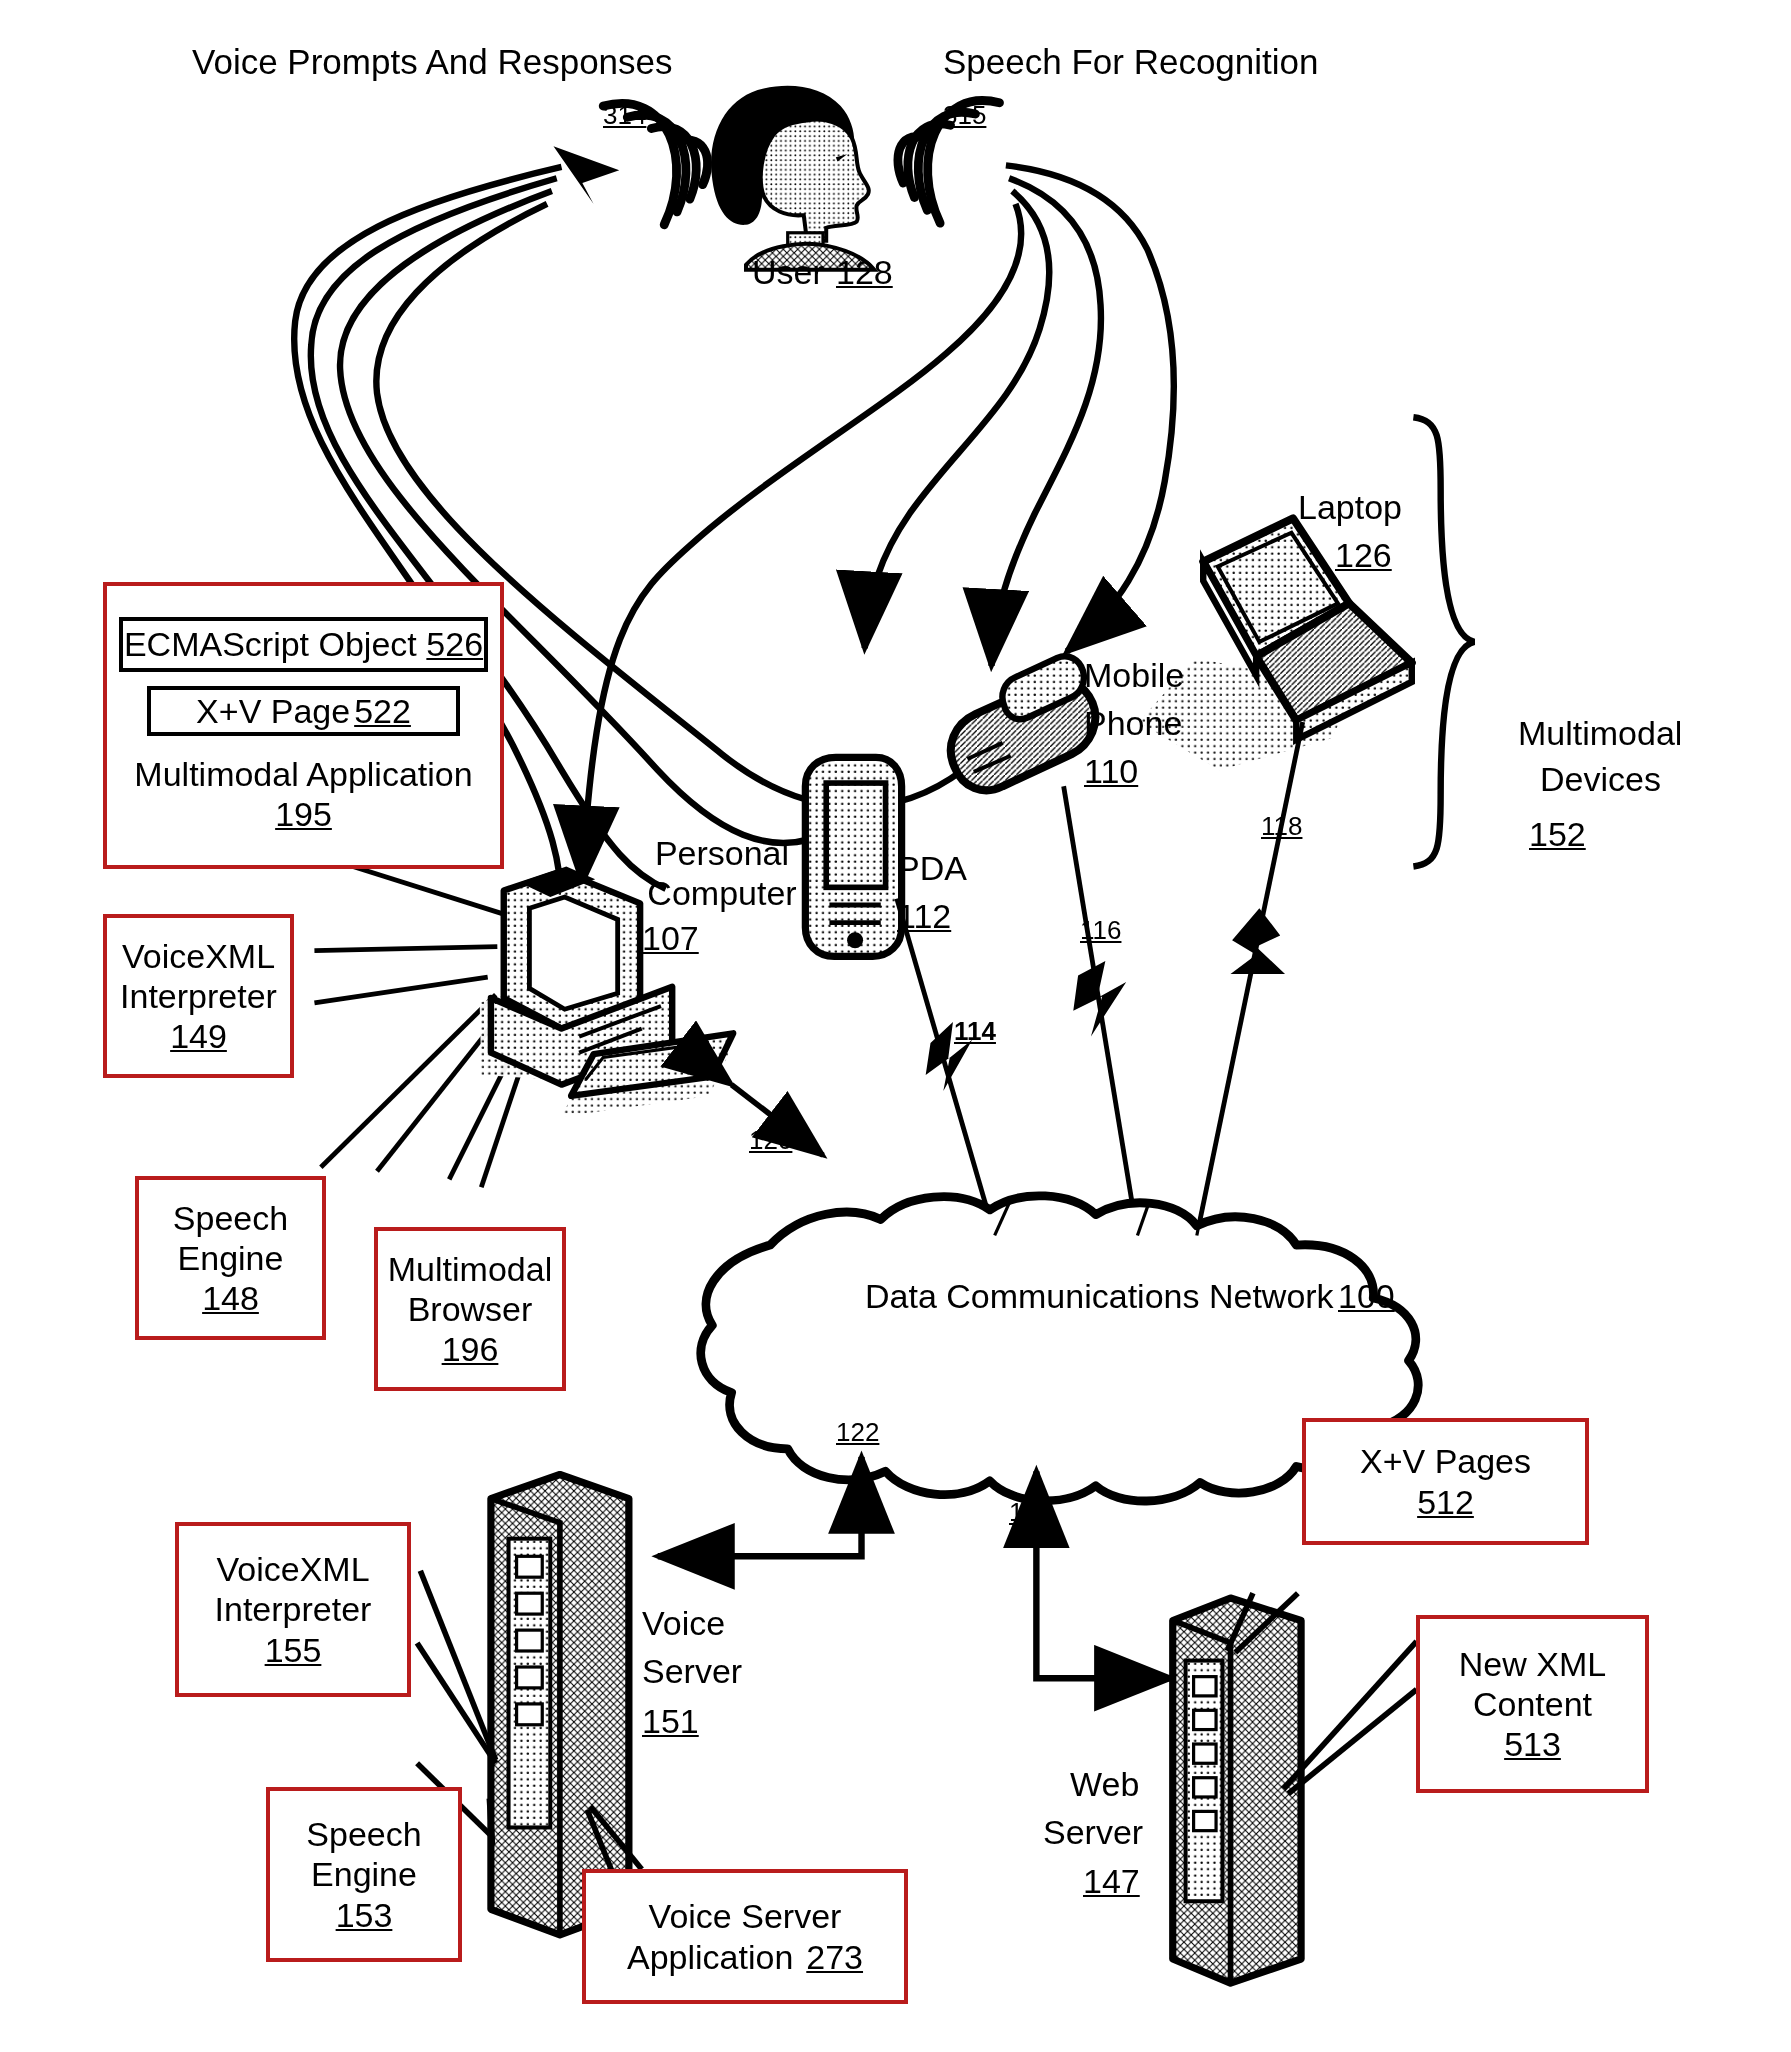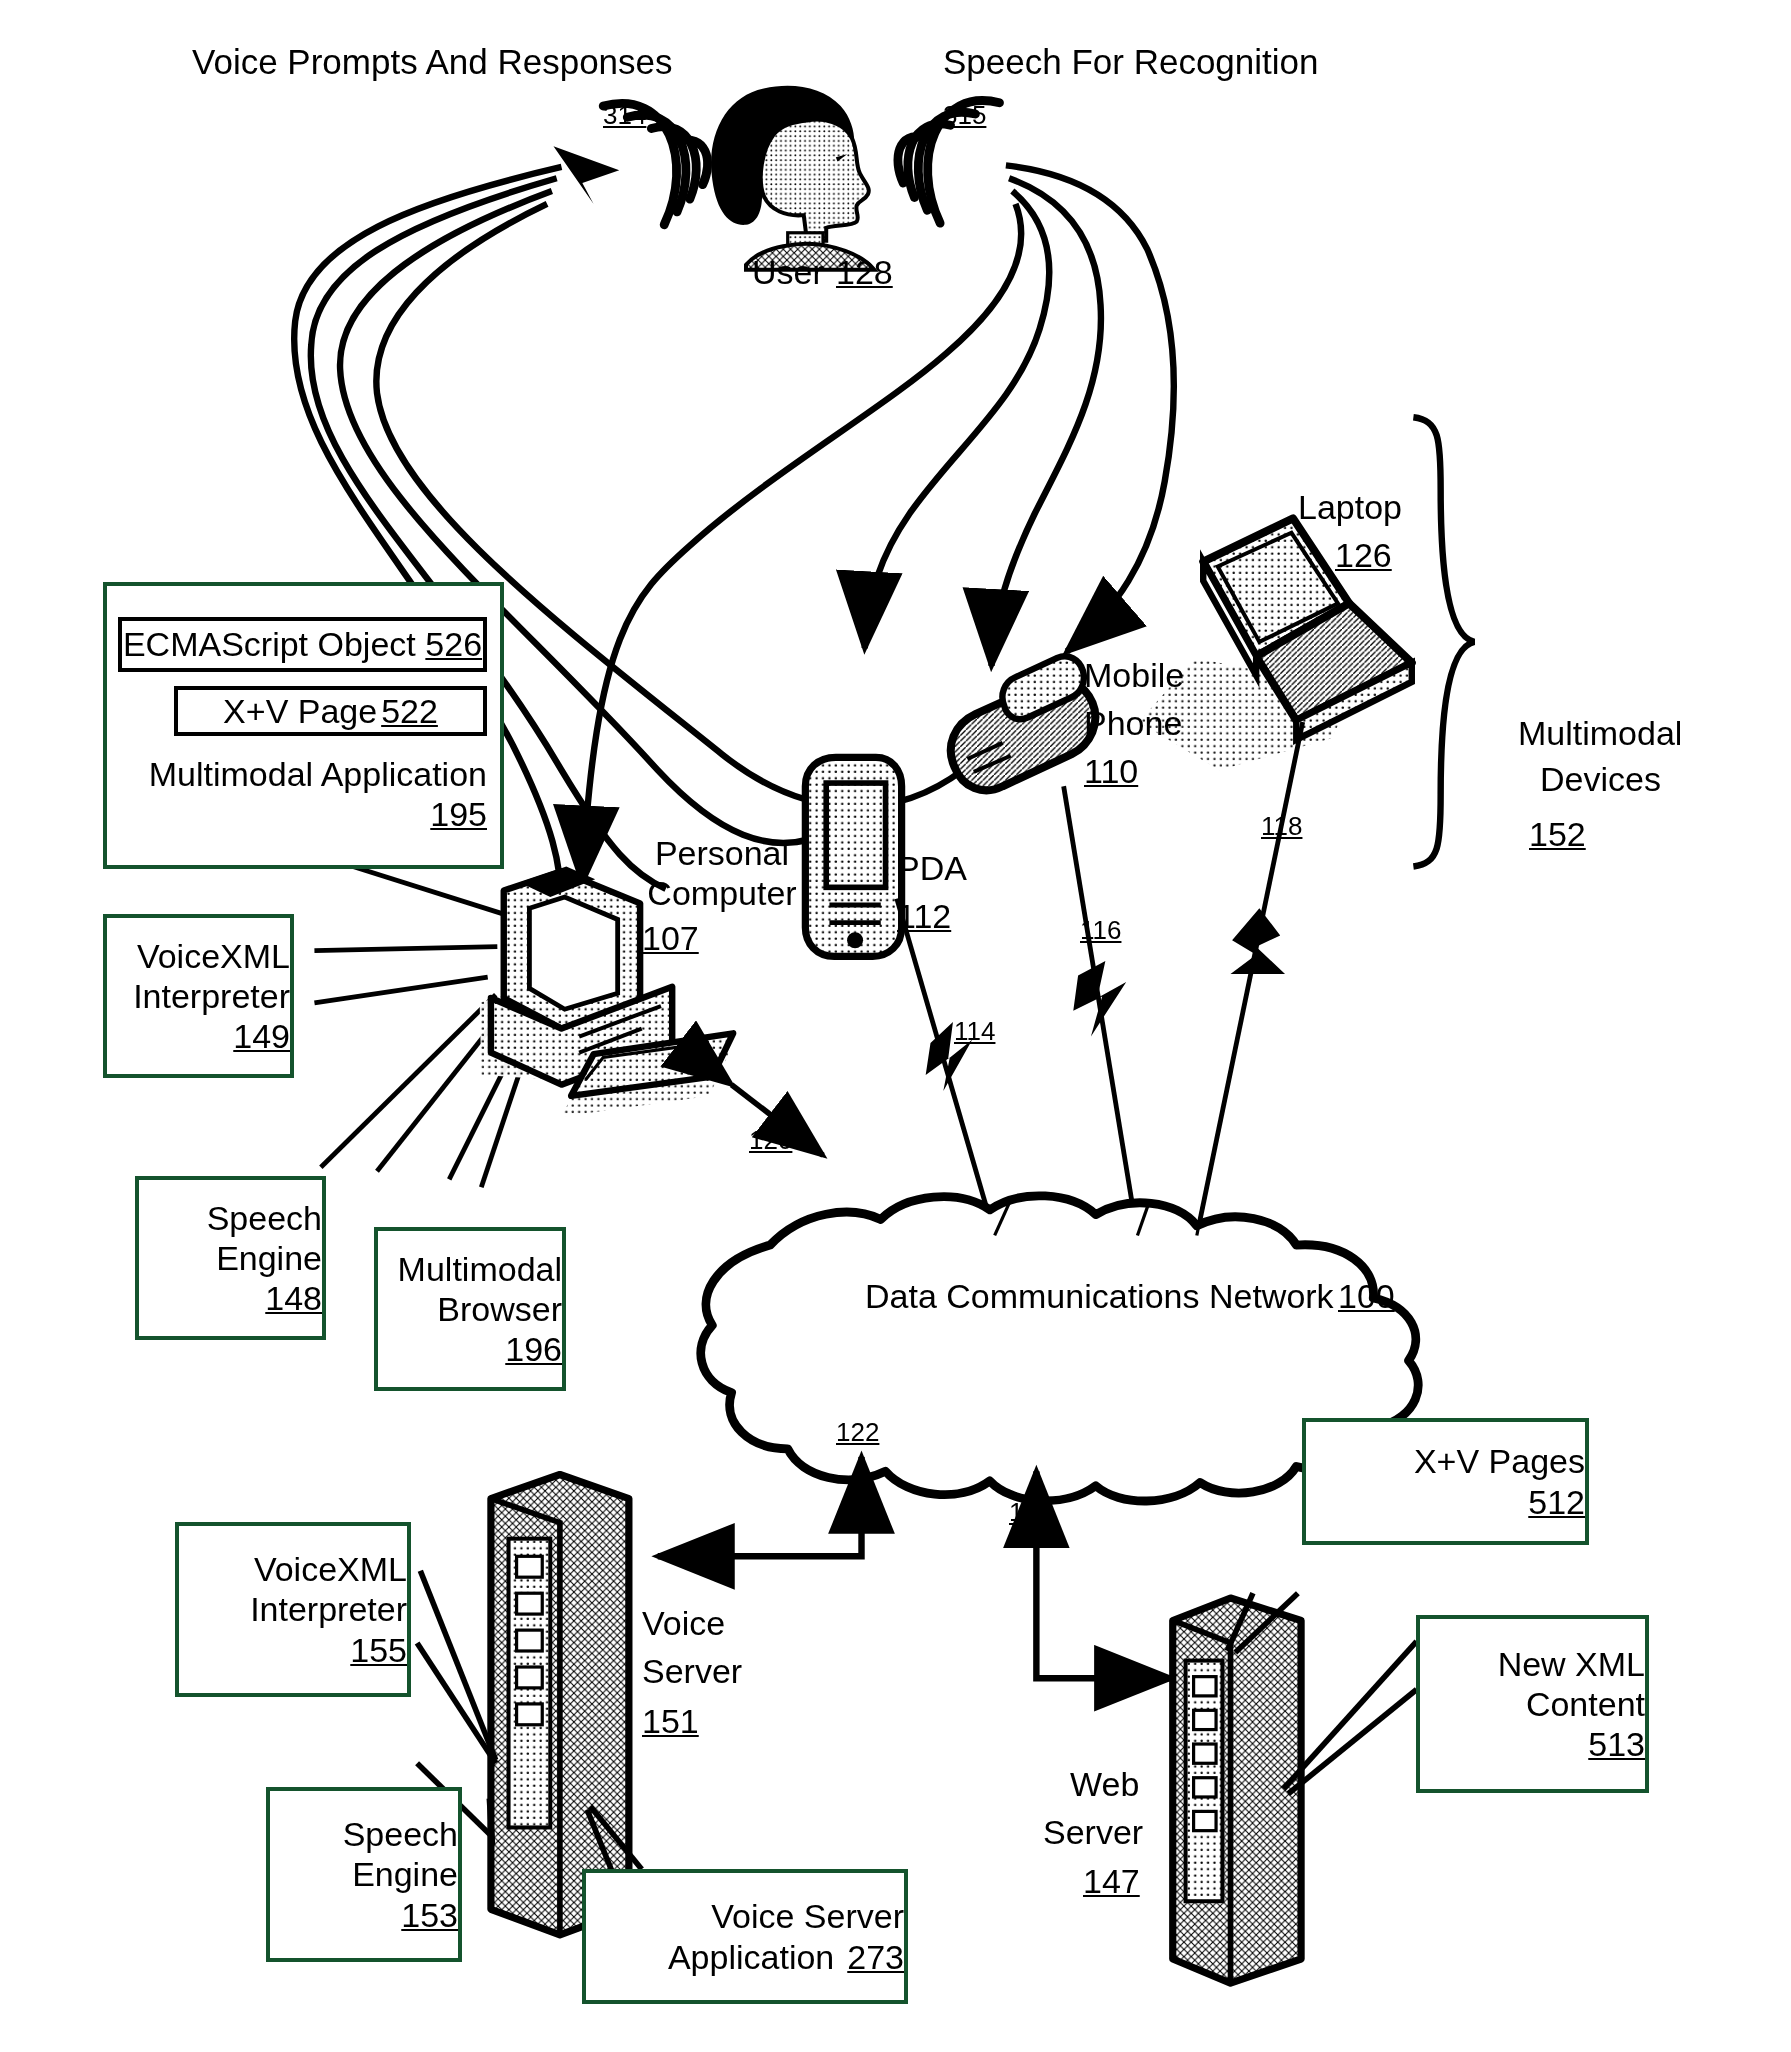--- a/index.html
+++ b/index.html
@@ -2,22 +2,22 @@
 <html style="font-size:13px"><head>
 <meta charset="utf-8">
 <style>
   html,body{margin:0;padding:0;background:#ffffff;}
   body{font-family:"Liberation Sans", sans-serif;color:#000;}
   #stage{position:relative;width:1792px;height:2053px;background:#fff;overflow:hidden;}
   svg#art{position:absolute;left:0;top:0;width:1792px;height:2053px;}
   .lbl{position:absolute;font-family:"Liberation Sans", sans-serif;color:#000000;line-height:1.12;white-space:pre;}
   .ctr{text-align:center;}
   .u{text-decoration:underline;text-underline-offset:1.6px;text-decoration-thickness:2.4px;}
-  .box{position:absolute;border:4px solid #14532d;background:#fff;box-sizing:border-box;
-       display:flex;flex-direction:column;align-items:flex-end;justify-content:center;}
+  .box{position:absolute;border:4px solid #b91c1c;background:#fff;box-sizing:border-box;
+       display:flex;flex-direction:column;align-items:center;justify-content:center;}
   .box .t{font-size:34px;line-height:1.18;text-align:center;}
   .innerbox{border:4px solid #000;background:#fff;box-sizing:border-box;
        display:flex;align-items:center;justify-content:center;}
   .hdr{font-size:35px;}
   .devlbl{font-size:34px;}
   .refnum{font-size:26px;}
 </style>
 </head>
 <body>
 
@@ -314,21 +314,21 @@
   <div class="lbl devlbl u" style="left:1084px;top:752px;">110</div>
 
   <div class="lbl devlbl" style="left:1298px;top:488px;">Laptop</div>
   <div class="lbl devlbl u" style="left:1335px;top:536px;">126</div>
 
   <div class="lbl devlbl" style="left:1518px;top:714px;">Multimodal</div>
   <div class="lbl devlbl" style="left:1540px;top:760px;">Devices</div>
   <div class="lbl devlbl u" style="left:1529px;top:815px;">152</div>
 
   <div class="lbl refnum u" style="left:749px;top:1126px;">120</div>
-  <div class="lbl refnum u" style="left:954px;top:1017px;">114</div>
+  <div class="lbl refnum u" style="left:954px;top:1017px;font-weight:bold;">114</div>
   <div class="lbl refnum u" style="left:1080px;top:916px;">116</div>
   <div class="lbl refnum u" style="left:1261px;top:812px;">118</div>
   <div class="lbl refnum u" style="left:836px;top:1418px;">122</div>
   <div class="lbl refnum u" style="left:1009px;top:1498px;">123</div>
 
   <div class="lbl devlbl" style="left:865px;top:1277px;">Data Communications Network</div>
   <div class="lbl devlbl u" style="left:1338px;top:1277px;">100</div>
 
   <div class="box" style="left:175px;top:1522px;width:236px;height:175px;">
     <div class="t">VoiceXML</div>

